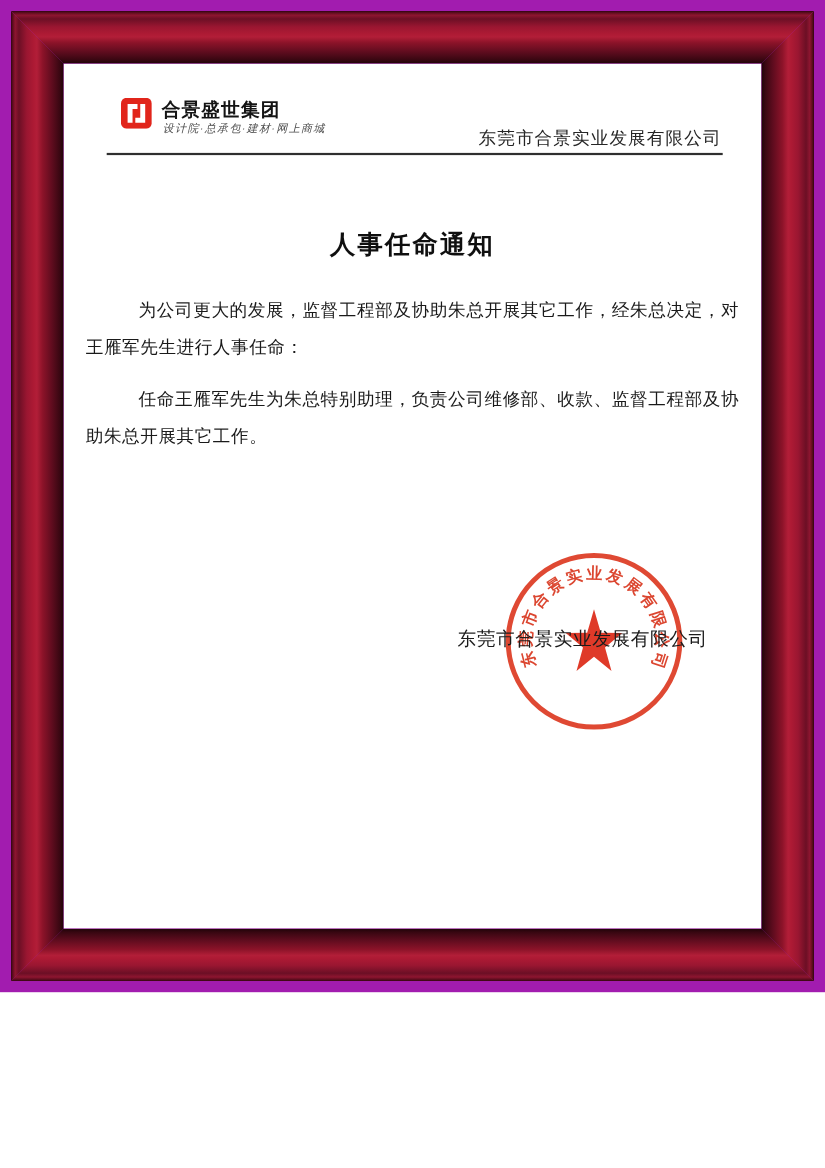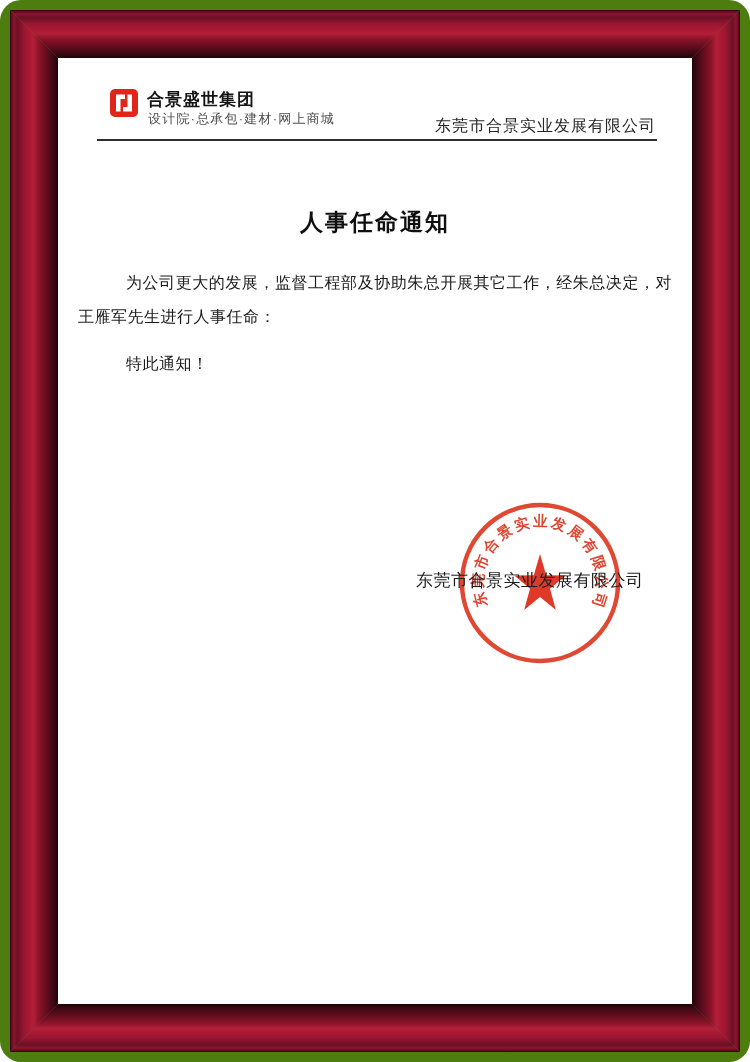--- a/index.html
+++ b/index.html
@@ -1,18 +1,18 @@
 <!DOCTYPE html>
 <html><head>
 <meta charset="utf-8">
 <style>
   * { margin:0; padding:0; box-sizing:border-box; }
   html,body { width:750px; height:1062px; background:#ffffff; overflow:hidden;
               font-family:"Liberation Sans","DejaVu Sans",sans-serif; }
-  .stage { position:relative; width:750px; height:1062px; background:#4d7c0f;border-radius:21px; }
+  .stage { position:relative; width:750px; height:902px; background:#a21caf; }
 
   
   .frame { position:absolute; inset:10px; }
   .f-side { position:absolute; }
   .f-top, .f-bottom { left:0; right:0; height:48px; }
   .f-left, .f-right { top:0; bottom:0; width:48px; }
   .f-top    { top:0;
     background:linear-gradient(to bottom,#2e0511 0%,#5a0c1d 3%,#8e1530 8%,#6c0f25 15%,#9a1631 30%,#ad1a34 43%,#b21e38 49%,#8c1329 60%,#5e0c1e 78%,#3a0712 92%,#1e0308 100%);
     clip-path:polygon(0 0,100% 0,calc(100% - 48px) 100%,48px 100%); }
   .f-bottom { bottom:0;
@@ -25,22 +25,22 @@
     background:linear-gradient(to left,#2e0511 0%,#5a0c1d 3%,#8e1530 8%,#6c0f25 15%,#9a1631 30%,#ad1a34 43%,#b21e38 49%,#8c1329 60%,#5e0c1e 78%,#3a0712 92%,#1e0308 100%);
     clip-path:polygon(0 48px,100% 0,100% 100%,0 calc(100% - 48px)); }
 
   
   .paper { position:absolute; inset:58px; background:#ffffff; }
 
   
   .logo-mark { position:absolute; left:52px; top:31px; width:28px; height:28px; }
   .logo-name { position:absolute; left:89px; top:30px; font-size:17px; font-weight:bold;
                color:#141414; letter-spacing:1px; }
-  .logo-tagline { position:absolute; left:90px; top:52px; font-size:13px; color:#4d4d4d;
-                  letter-spacing:1.2px; }
+  .logo-tagline { position:absolute; left:90px; top:52px; font-size:10px; color:#4d4d4d;
+                  letter-spacing:1.2px;font-style:italic; }
   .hdr-company { position:absolute; right:36px; top:58px; font-size:16px; color:#262626;
                  letter-spacing:1px; }
   .divider { position:absolute; left:39px; top:81px; width:560px; height:2px; background:#2f2f2f; }
 
   
   .doc-title { position:absolute; left:0; right:0; top:149px; text-align:center;
                font-size:23px; font-weight:bold; color:#0f0f0f; letter-spacing:2px; }
   .doc-body { position:absolute; left:20px; right:20px; top:208px; color:#1a1a1a; }
   .doc-body p { font-size:16px; line-height:34px; margin:0 0 13px 0; text-indent:48px;
                 letter-spacing:0.5px; text-align:justify; }
@@ -73,21 +73,21 @@
       <path d="M22 22.5 H13 V18 H17.5 V5.5 H22 Z" fill="#ffffff"></path>
     </svg>
     <div class="logo-name">合景盛世集团</div>
     <div class="logo-tagline">设计院·总承包·建材·网上商城</div>
     <div class="hdr-company">东莞市合景实业发展有限公司</div>
     <div class="divider"></div>
 
     <div class="doc-title">人事任命通知</div>
     <div class="doc-body">
       <p>为公司更大的发展，监督工程部及协助朱总开展其它工作，经朱总决定，对王雁军先生进行人事任命：</p>
-      <p>特此通知！</p>
+      <p>任命王雁军先生为朱总特别助理，负责公司维修部、收款、监督工程部及协助朱总开展其它工作。</p>
     </div>
 
     <svg class="seal" viewBox="0 0 180 180" aria-hidden="true">
       <circle cx="90" cy="90" r="78" fill="none" stroke="#dd3a22" stroke-width="4.5"></circle>
       <g transform="translate(90,92) scale(1,1.15) translate(-90,-90)">
         <polygon points="90,63 96.2,81.5 115.7,81.7 100,93.2 105.9,111.8 90,100.5 74.1,111.8 80,93.2 64.3,81.7 83.8,81.5" fill="#dd2a17"></polygon>
       </g>
       <defs>
         <path id="sealArc" d="M 38.3 114.1 A 57 57 0 1 1 141.7 114.1" fill="none"></path>
       </defs>

